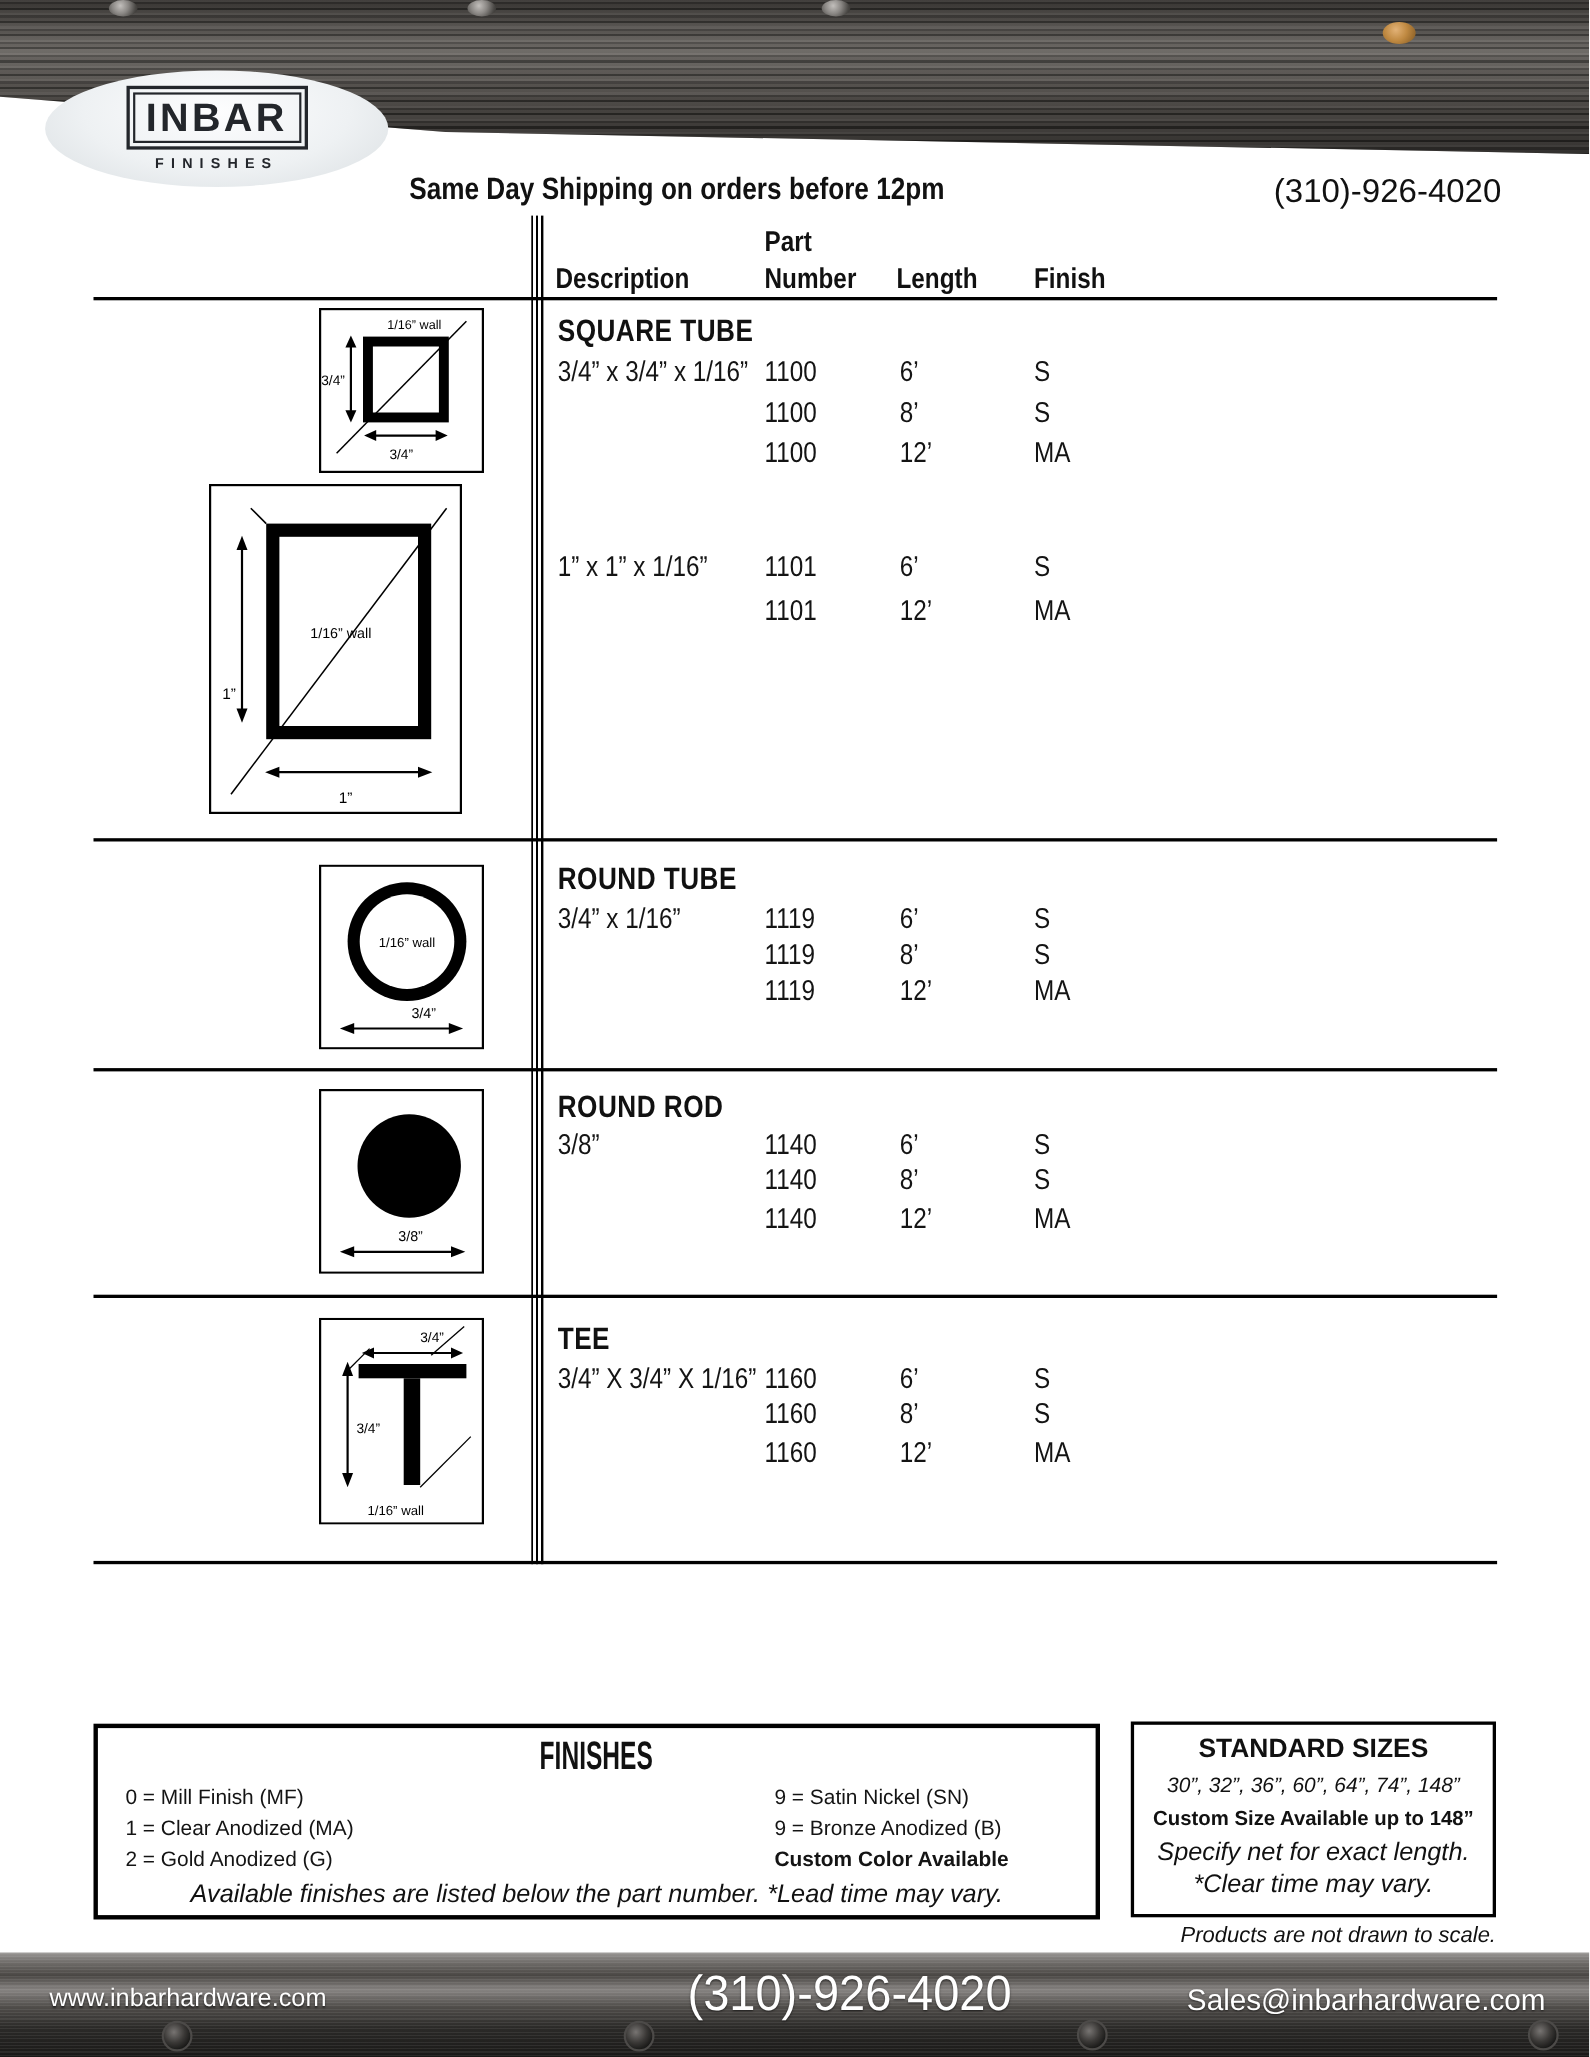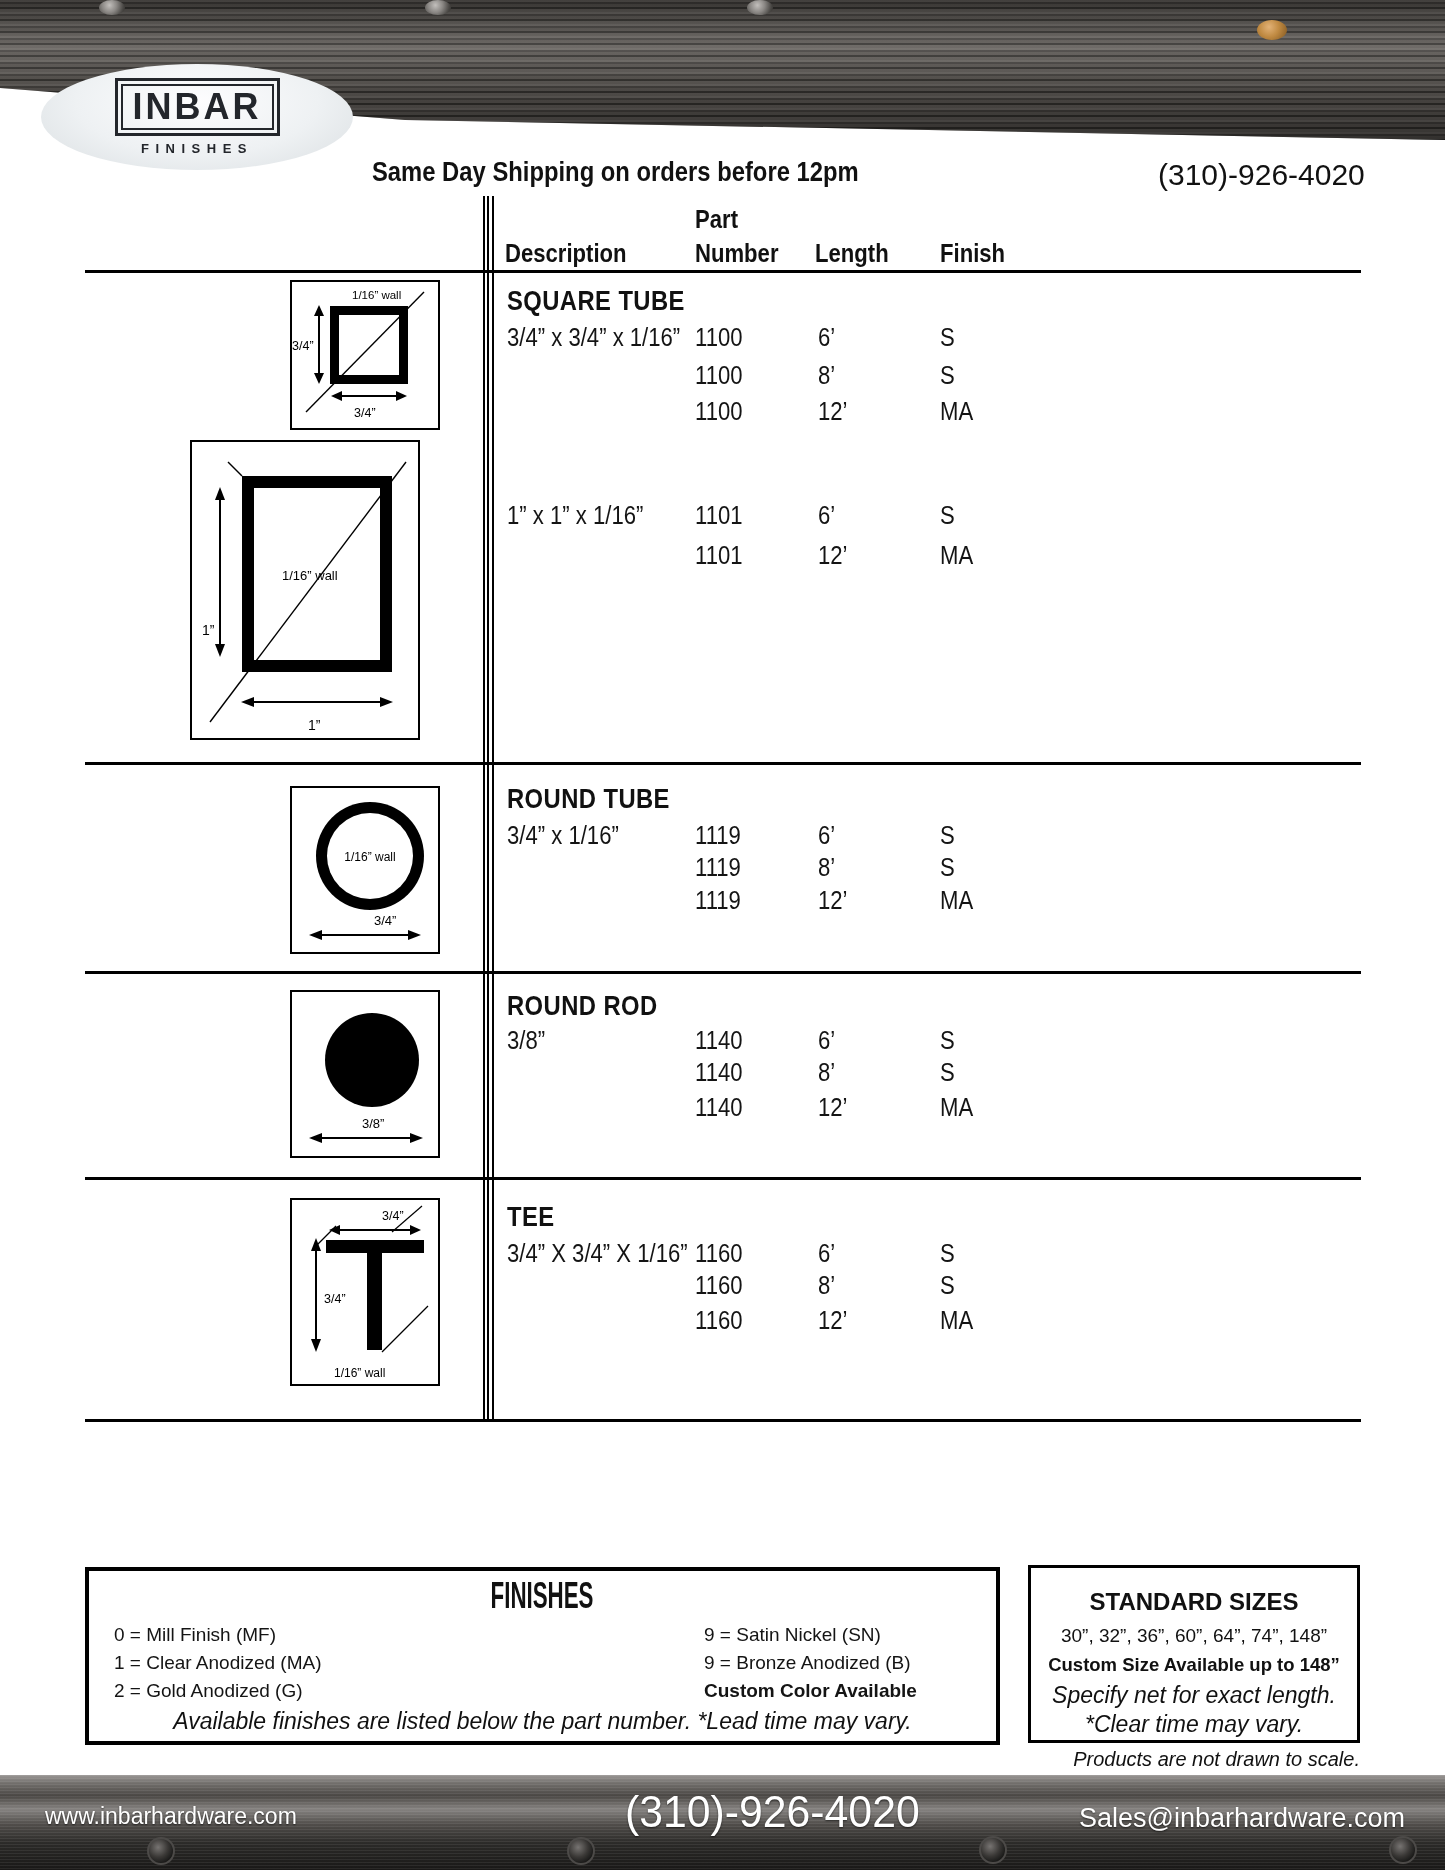--- a/index.html
+++ b/index.html
@@ -55,22 +55,22 @@
   
   .fin-box{position:absolute;left:85px;top:1567px;width:915px;height:178px;border:4px solid #000;box-sizing:border-box;}
   .fin-title-wrap{text-align:center;margin-top:4px;}
   .fin-title{display:inline-block;font-size:36px;font-weight:bold;transform:scaleX(.62);transform-origin:center top;}
   .fin-col{position:absolute;top:50px;font-size:19px;line-height:28px;white-space:nowrap;color:#141414;}
   .fin-note{position:absolute;left:0;bottom:6px;width:100%;text-align:center;font-style:italic;font-size:23px;}
   .bold{font-weight:bold;}
 
   .size-box{position:absolute;left:1028px;top:1565px;width:332px;height:178px;border:3px solid #000;
     box-sizing:border-box;text-align:center;}
-  .size-title{margin-top:20px;font-size:24px;font-weight:bold;}
-  .size-line{margin-top:9px;font-size:19px;}
+  .size-title{margin-top:8px;font-size:24px;font-weight:bold;}
+  .size-line{margin-top:9px;font-size:19px;font-style:italic;}
   .size-custom{margin-top:7px;font-size:18.5px;font-weight:bold;}
   .size-note{margin-top:6px;font-size:23px;font-style:italic;}
   .disclaimer{position:absolute;left:1028px;top:1748px;width:332px;text-align:right;font-style:italic;font-size:20px;}
 </style>
 </head>
 <body>
 
 <div class="page">
 
   <div class="top-band"></div>

